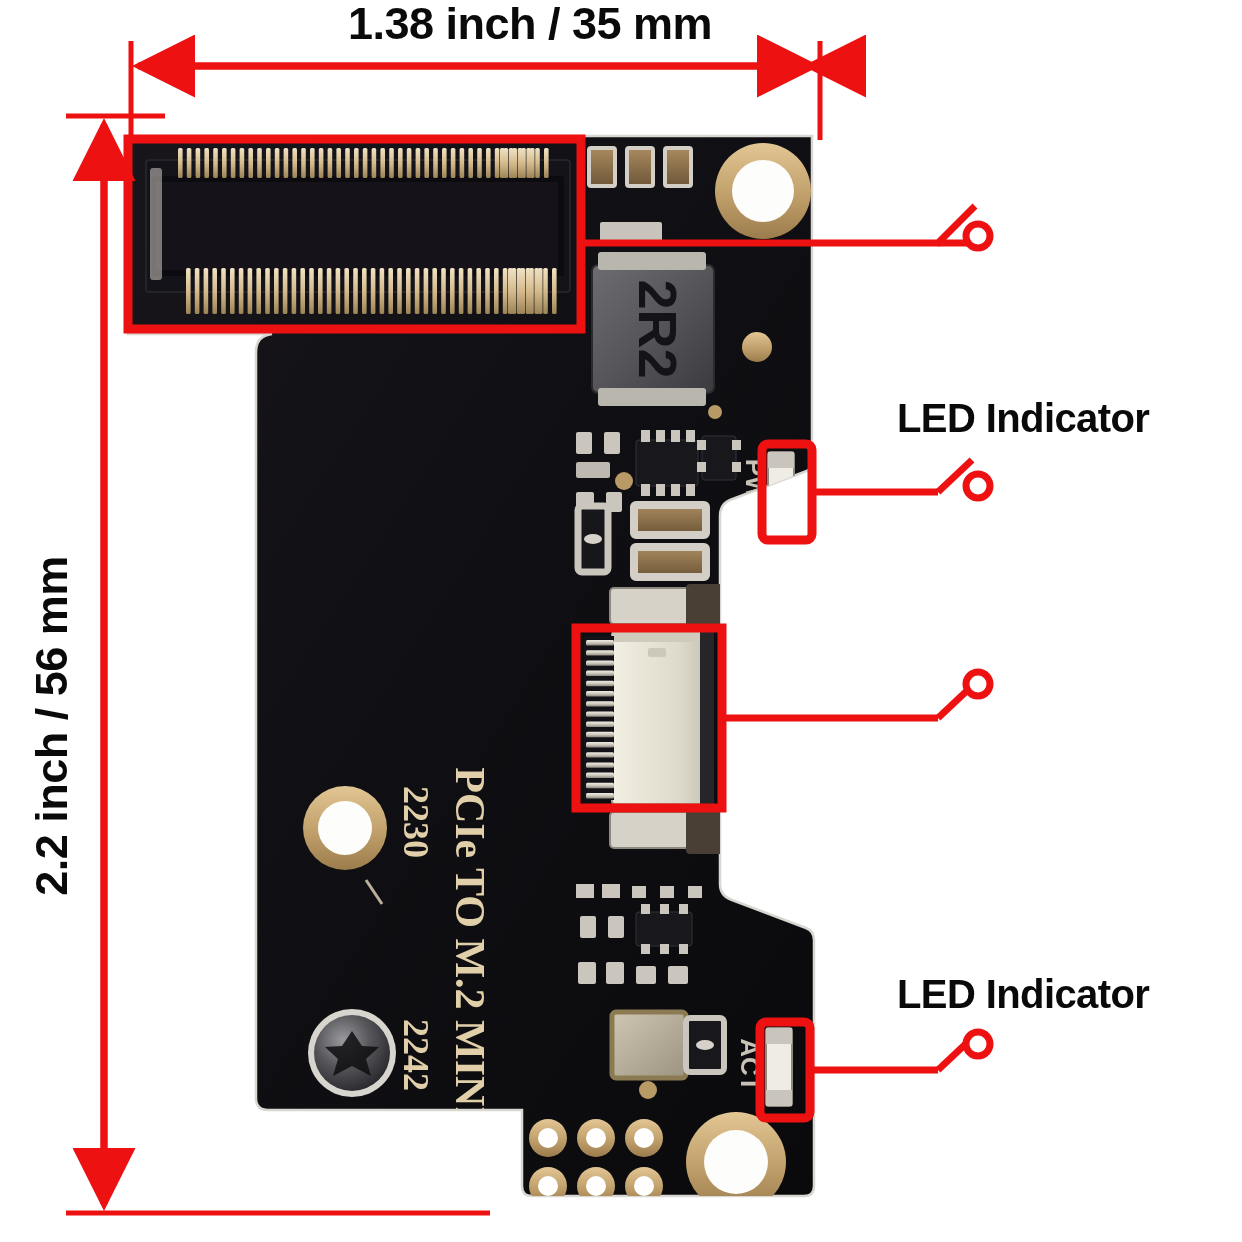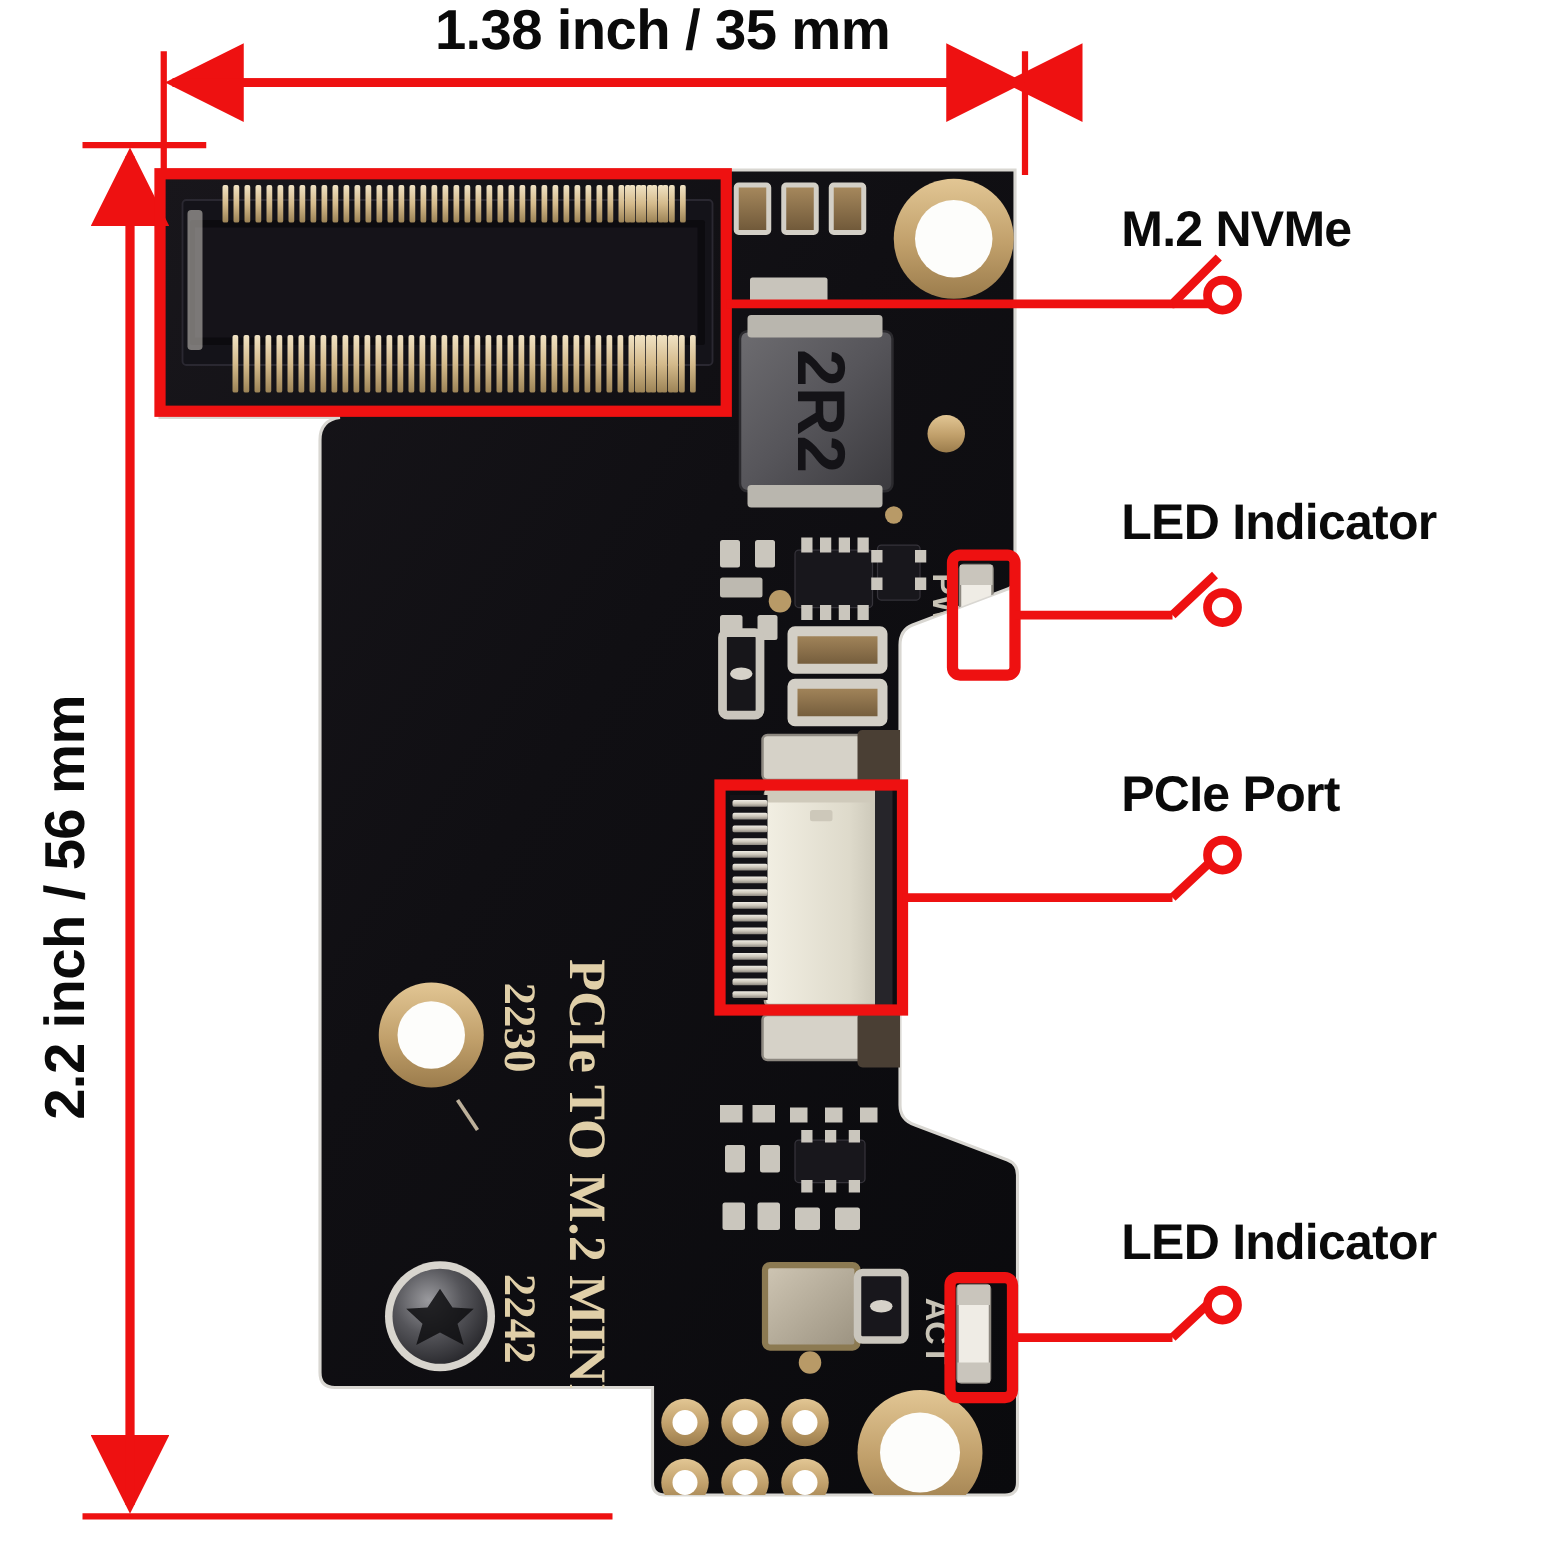--- a/index.html
+++ b/index.html
@@ -430,18 +430,16 @@
     <g>
       <path d="M810,1070 L938,1070" fill="none" stroke="#ee1111" stroke-width="7"></path>
       <path d="M938,1070 L972,1038" fill="none" stroke="#ee1111" stroke-width="7"></path>
       <circle cx="978" cy="1044" r="12" fill="#ffffff" stroke="#ee1111" stroke-width="7"></circle>
     </g>
   </svg>
 
   <div class="dim-top">1.38 inch / 35 mm</div>
   <div class="dim-left">2.2 inch / 56 mm</div>
 
-  <div class="callout" style="left:897px;top:162px;">M.2 NVMe</div>
   <div class="callout" style="left:897px;top:396px;">LED Indicator</div>
-  <div class="callout" style="left:897px;top:614px;">PCIe Port</div>
   <div class="callout" style="left:897px;top:972px;">LED Indicator</div>
 
 </div>
 
 </body></html>

